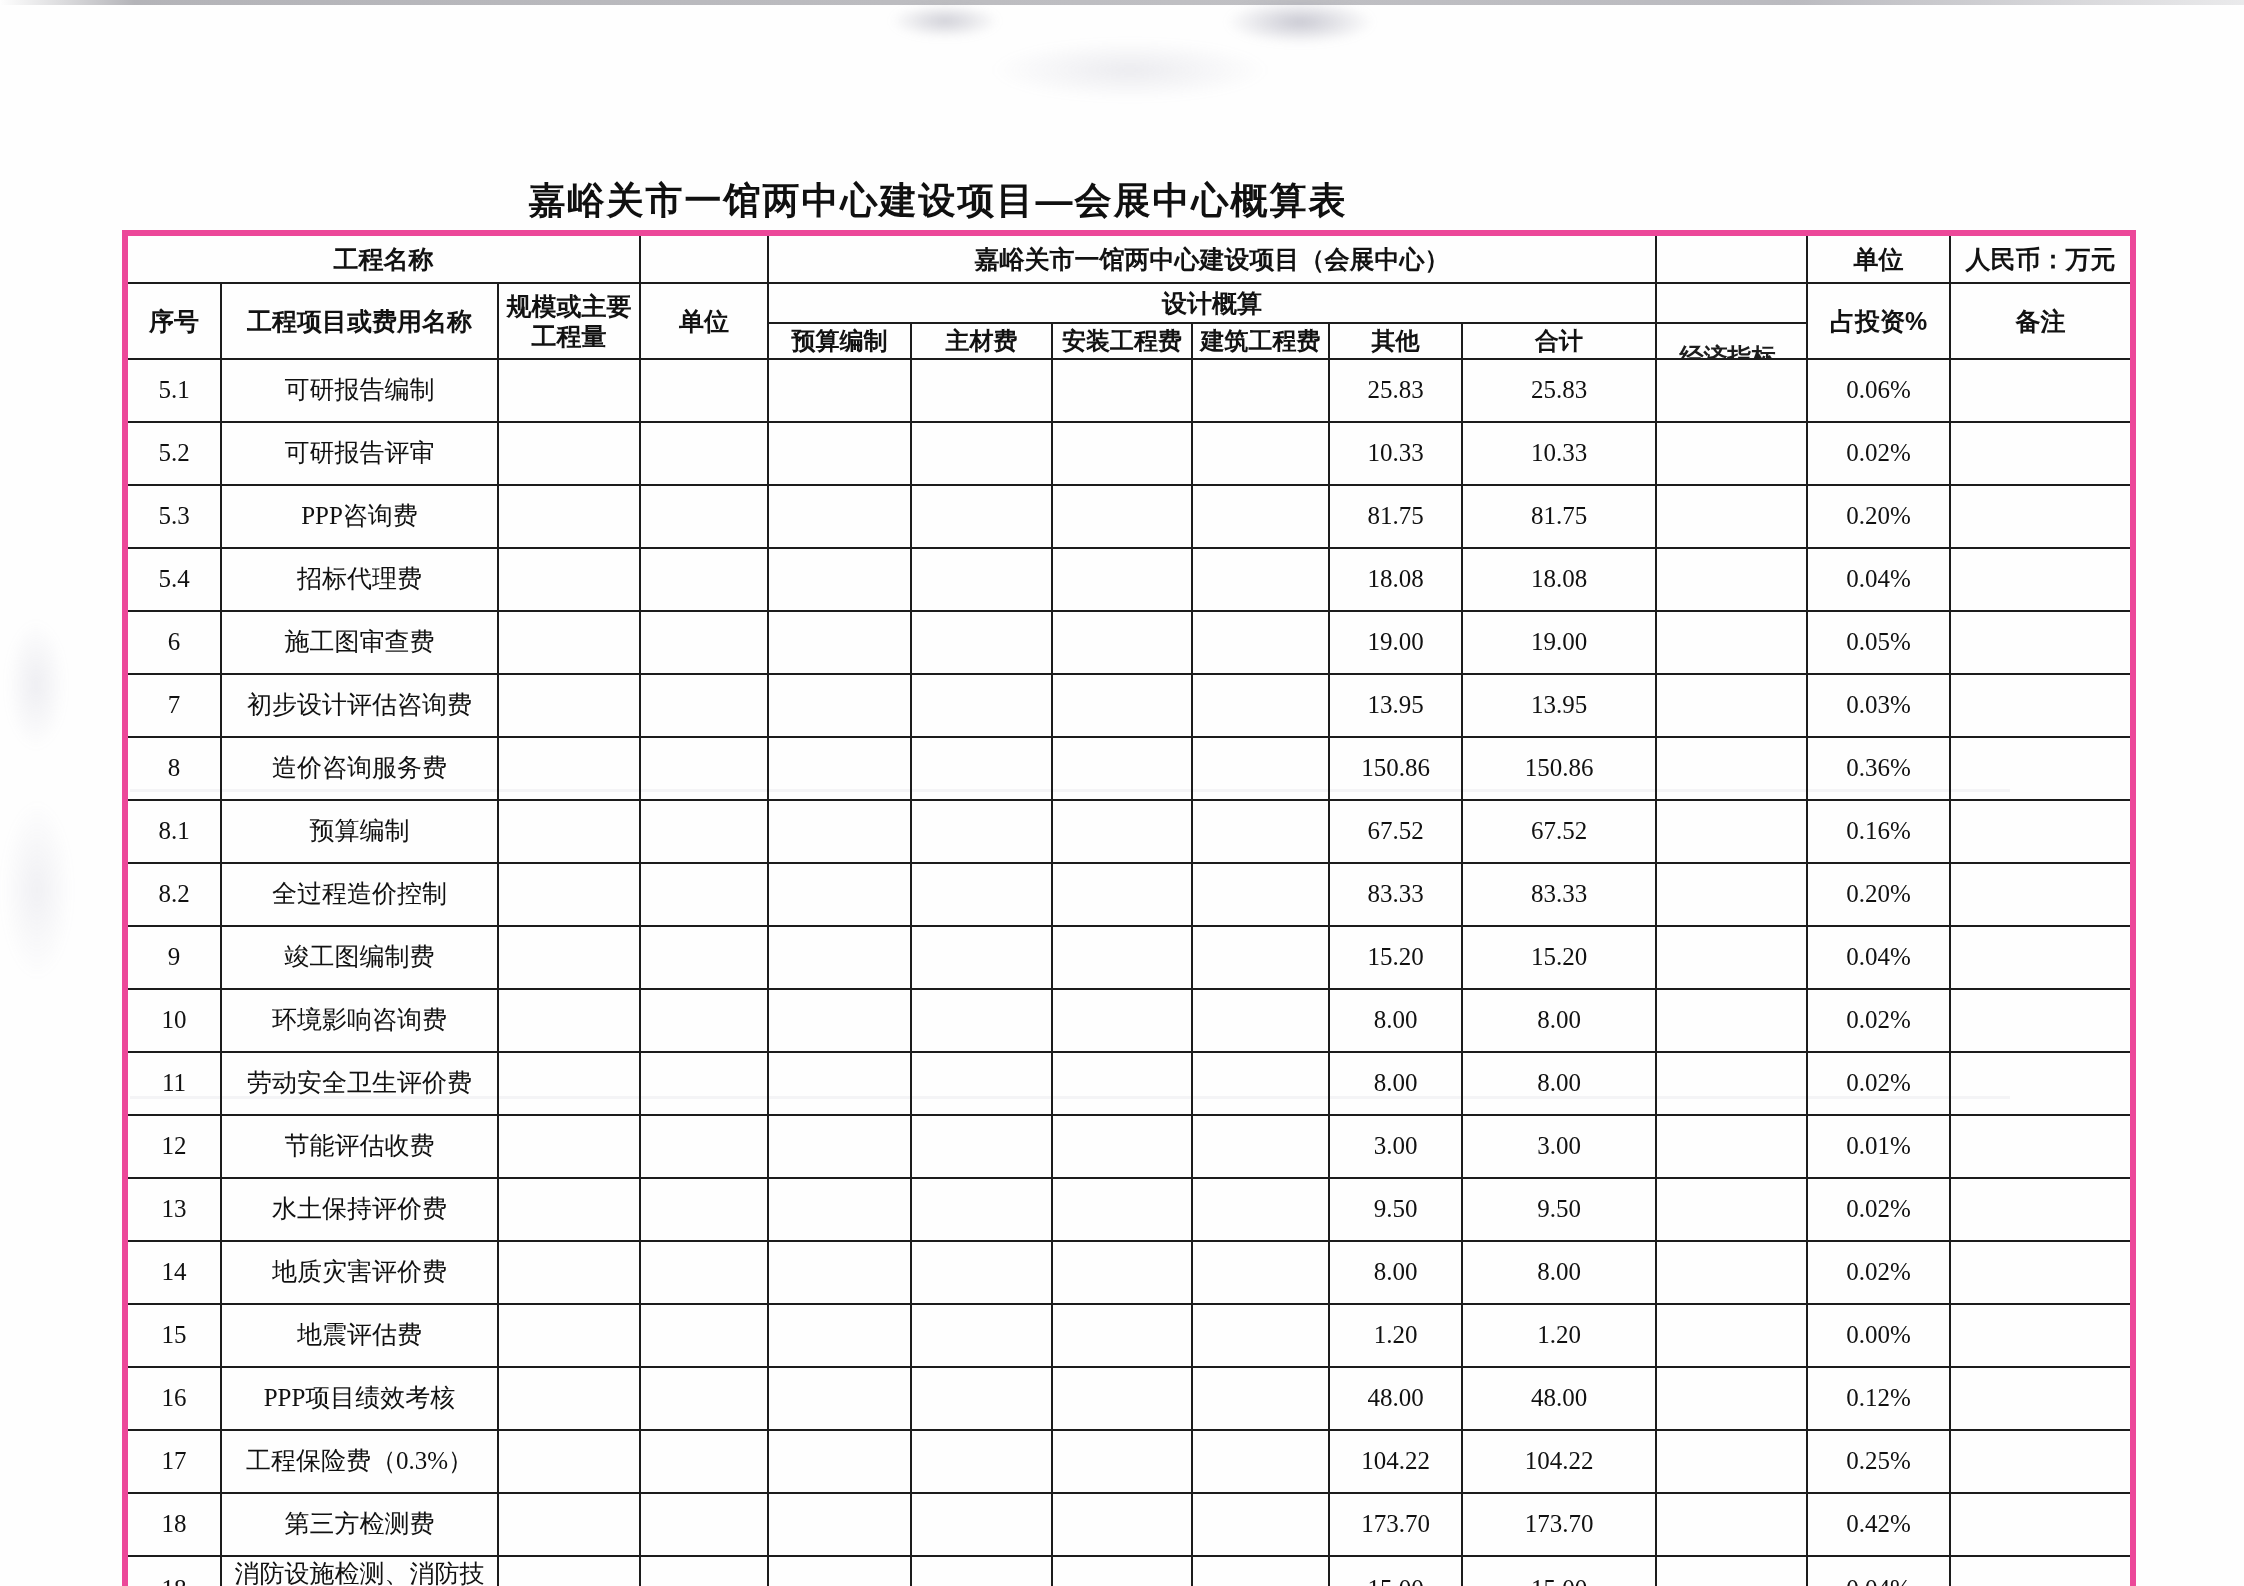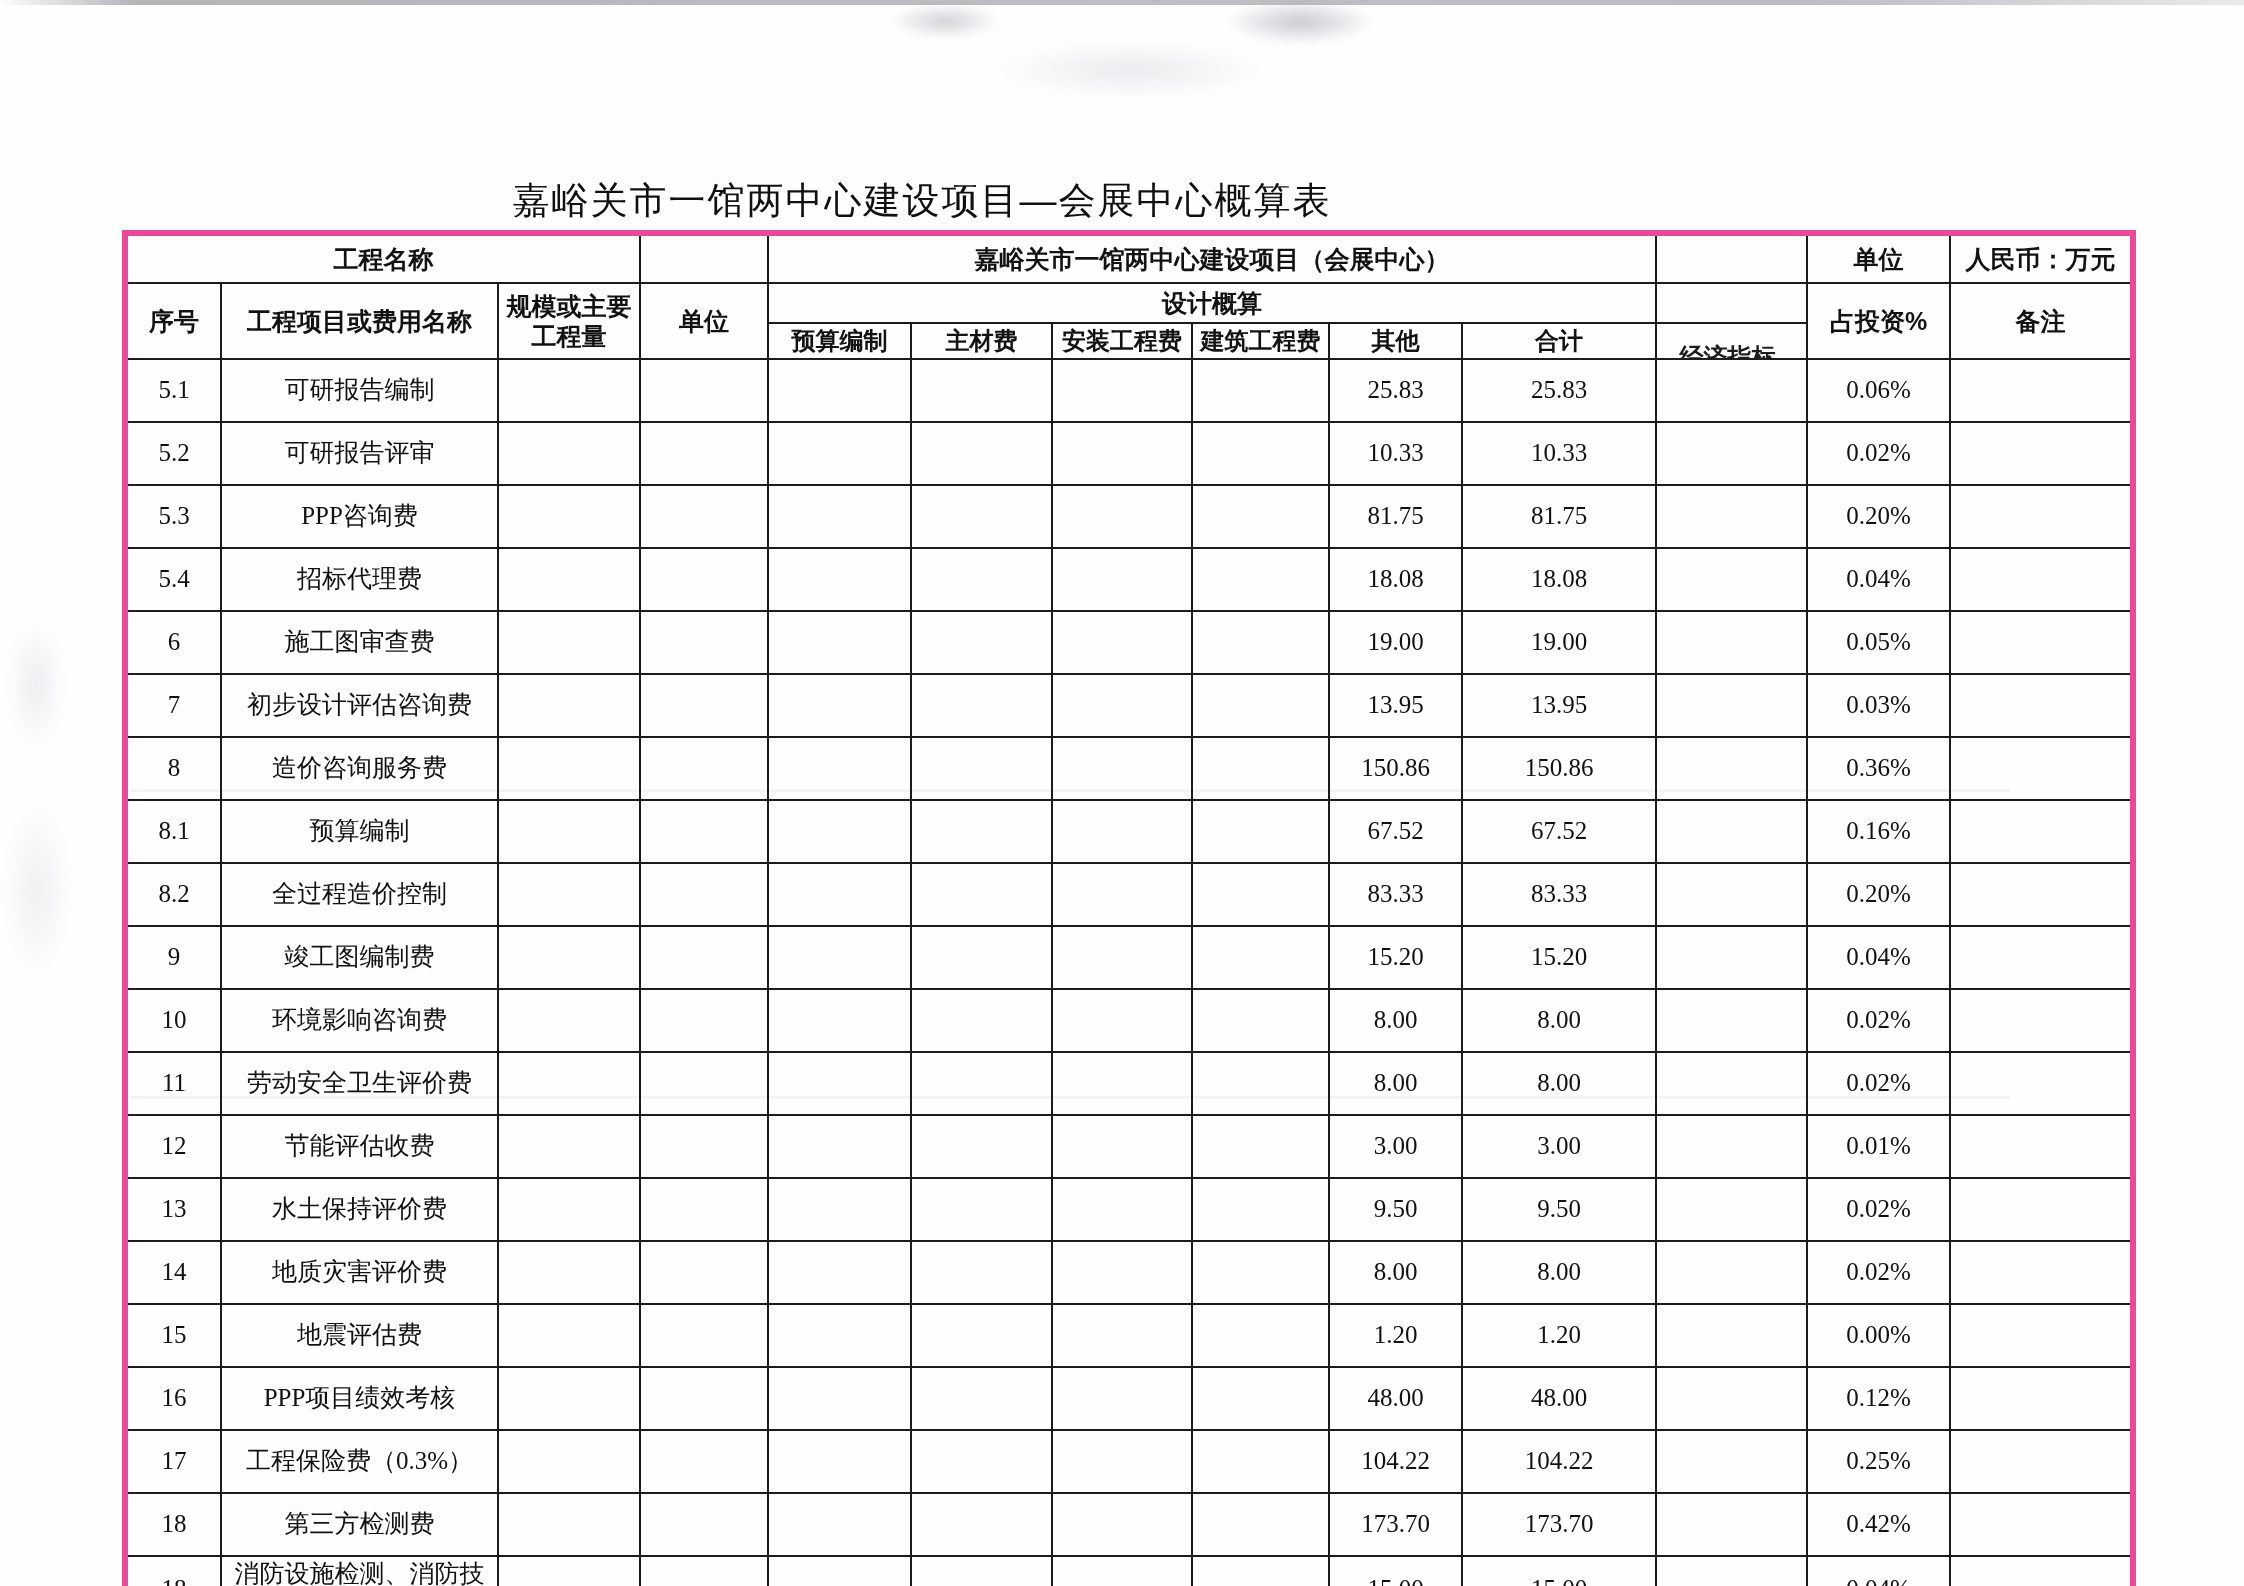--- a/index.html
+++ b/index.html
@@ -27,24 +27,24 @@
   .smudge.c{left:990px;top:40px;width:280px;height:60px;
     background:radial-gradient(ellipse at center, rgba(140,140,165,.16), rgba(140,140,165,0) 70%);}
   .smudge.d{left:6px;top:620px;width:60px;height:130px;
     background:radial-gradient(ellipse at center, rgba(140,140,170,.14), rgba(140,140,170,0) 70%);}
   .smudge.e{left:2px;top:800px;width:70px;height:180px;
     background:radial-gradient(ellipse at center, rgba(140,140,170,.12), rgba(140,140,170,0) 70%);}
   .streak{position:absolute;left:130px;width:1880px;height:3px;background:rgba(120,120,135,.07);}
 
   
   .doc-title{
-    position:absolute;left:0;top:176px;width:1844px;
+    position:absolute;left:16px;top:176px;width:1844px;
     text-align:center;
     font-family:"Liberation Sans", sans-serif;
-    font-weight:400;font-size:37px;letter-spacing:2px;color:#101010;
+    font-weight:700;font-size:37px;letter-spacing:2px;color:#101010;
   }
   .doc-footer{
     position:absolute;left:0;top:1458px;width:2244px;
     text-align:center;font-size:27px;letter-spacing:6px;color:#222;
   }
 
   
   table.est{
     position:absolute;left:122px;top:230px;
     width:2008px;

